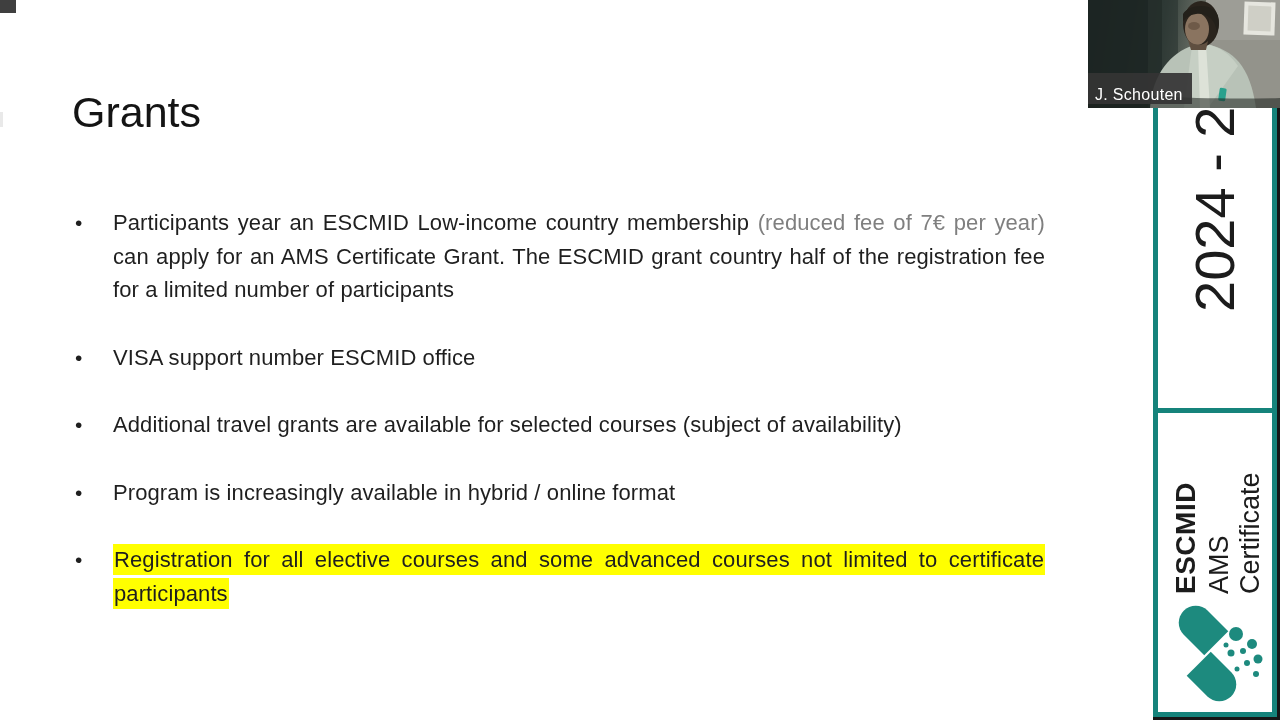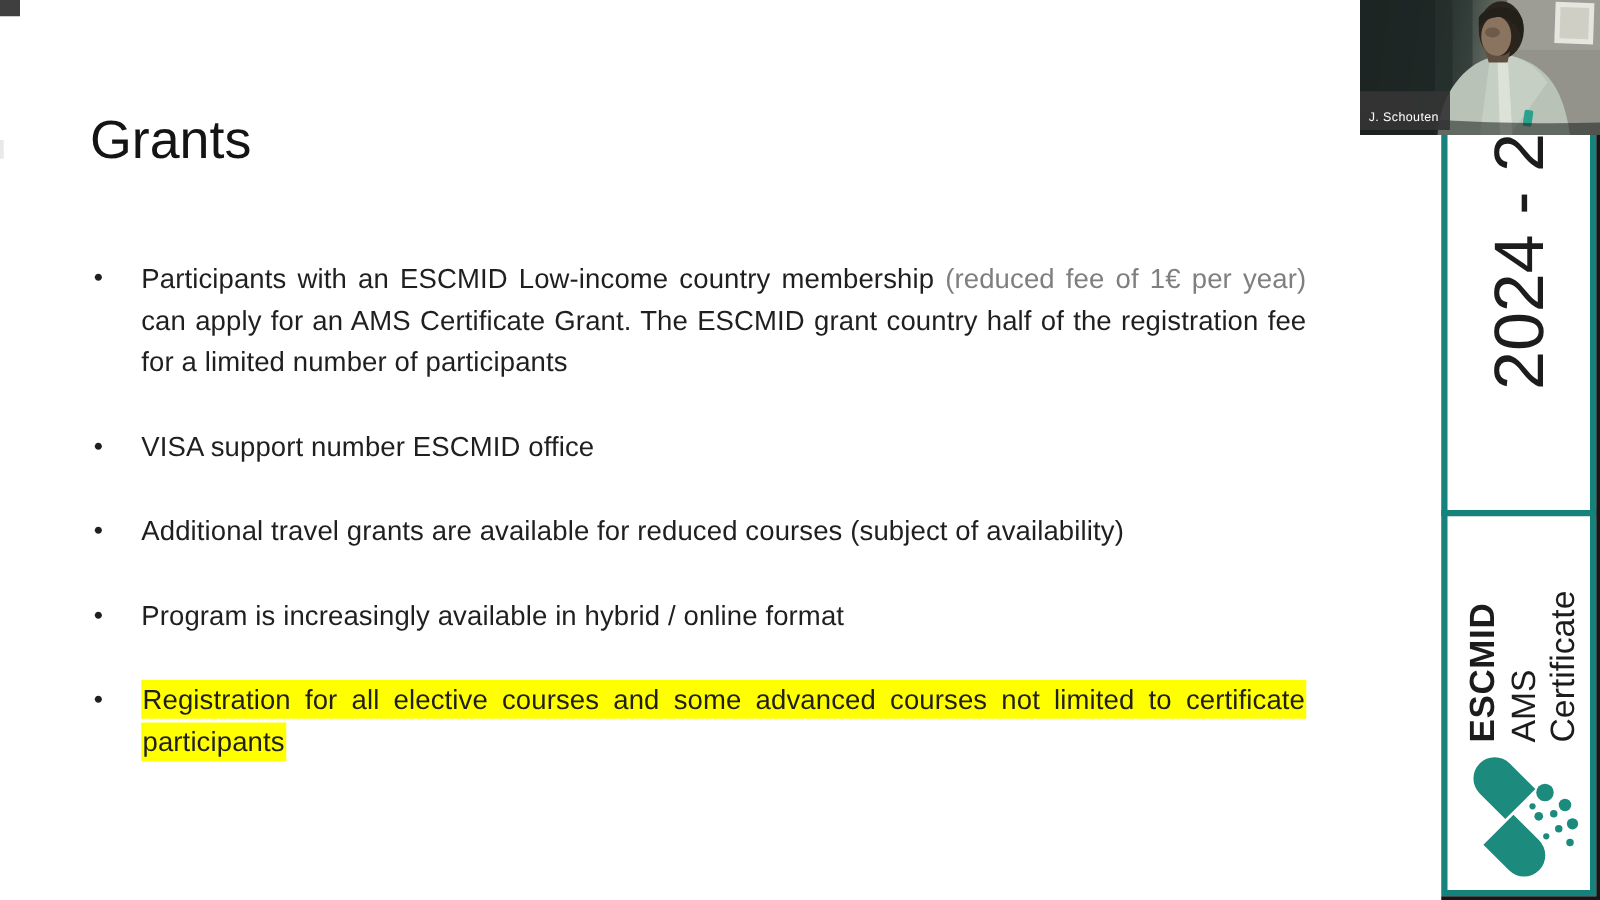--- a/index.html
+++ b/index.html
@@ -50,46 +50,46 @@
   .edge-right{position:absolute;left:1277px;top:0;width:3px;height:720px;background:#161616;z-index:20;}
   .edge-bottom{position:absolute;left:1153px;top:717px;width:127px;height:3px;background:#161616;z-index:20;}
   
   .webcam{
     position:absolute;left:1088px;top:0;width:192px;height:108px;z-index:30;
     overflow:hidden;background:linear-gradient(99deg,#141b1a 0%,#202b28 20%,#36423d 38%,#6e7269 58%,#8d8d85 76%,#9b9b93 100%);
   }
   .webcam svg{position:absolute;left:0;top:0;}
   .name-tag{
     position:absolute;left:0;bottom:4px;background:rgba(52,52,52,0.92);
-    color:#ffffff;font-size:10px;line-height:16px;padding:14px 9px 1px 7px;
+    color:#ffffff;font-size:16px;line-height:16px;padding:14px 9px 1px 7px;
     letter-spacing:0.3px;
   }
 </style>
 </head>
 <body>
 
 <div id="stage">
 
   <div class="corner-sq"></div>
   <div class="left-sliver"></div>
 
   <h1 class="slide-title">Grants</h1>
 
   <ul class="bullets">
     <li>
       <span class="dot">•</span>
-      <div class="btxt justify"><span>Participants with an ESCMID Low-income country membership </span><span class="graytext">(reduced fee of 1€ per year)</span><span> can apply for an AMS Certificate Grant. The ESCMID grant country half of the registration fee for a limited number of participants</span></div>
+      <div class="btxt justify"><span>Participants year an ESCMID Low-income country membership </span><span class="graytext">(reduced fee of 7€ per year)</span><span> can apply for an AMS Certificate Grant. The ESCMID grant country half of the registration fee for a limited number of participants</span></div>
     </li>
     <li>
       <span class="dot">•</span>
       <div class="btxt">VISA support number ESCMID office</div>
     </li>
     <li>
       <span class="dot">•</span>
-      <div class="btxt">Additional travel grants are available for reduced courses (subject of availability)</div>
+      <div class="btxt">Additional travel grants are available for selected courses (subject of availability)</div>
     </li>
     <li>
       <span class="dot">•</span>
       <div class="btxt">Program is increasingly available in hybrid / online format</div>
     </li>
     <li>
       <span class="dot">•</span>
       <div class="btxt justify"><span class="hl">Registration for all elective courses and some advanced courses not limited to certificate participants</span></div>
     </li>
   </ul>

